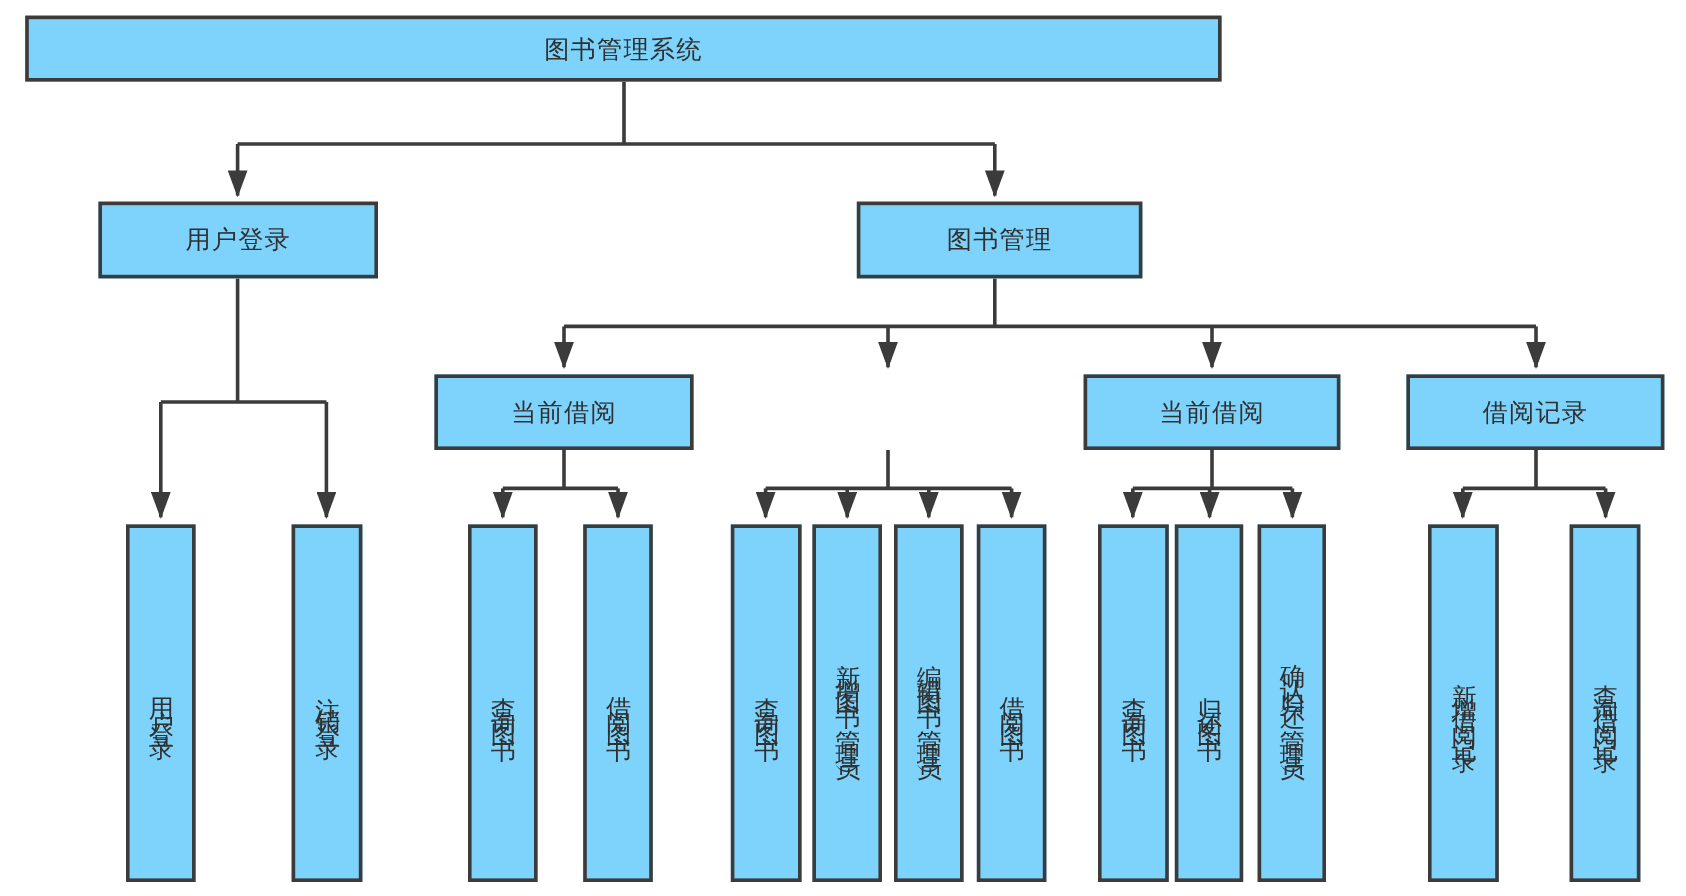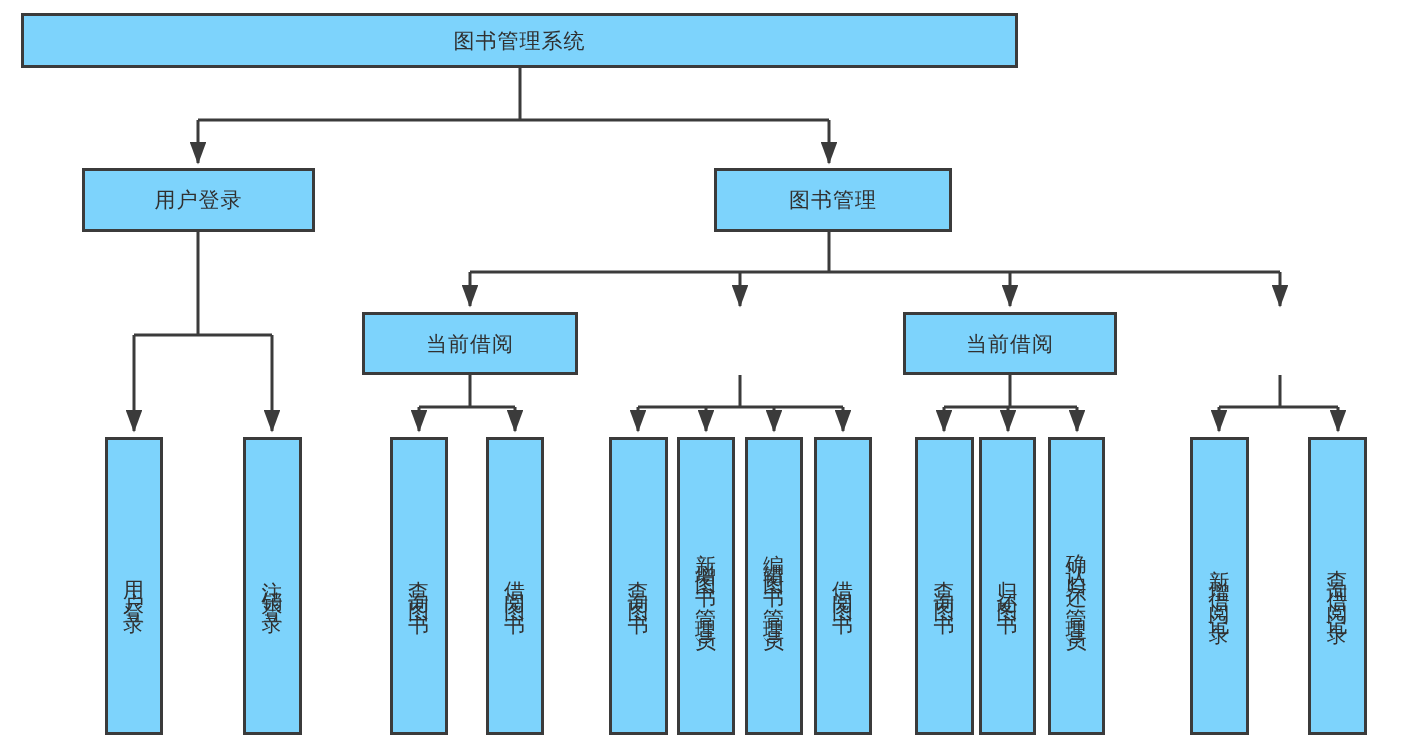--- a/index.html
+++ b/index.html
@@ -124,20 +124,23 @@
   <div class="node h" style="left:714px; top:168px; width:238px; height:64px">
     <span>图书管理</span>
   </div>
 
   <div class="node h" style="left:362px; top:312px; width:216px; height:63px">
     <span>当前借阅</span>
   </div>
   <div class="node h" style="left:903px; top:312px; width:214px; height:63px">
     <span>当前借阅</span>
   </div>
+  <div class="node h" style="left:1172px; top:312px; width:215px; height:63px">
+    <span>借阅记录</span>
+  </div>
 
   <div class="node v" style="left:105px; top:437px; width:58px; height:298px">
     <span>用户登录</span>
   </div>
   <div class="node v" style="left:243px; top:437px; width:59px; height:298px">
     <span>注销登录</span>
   </div>
 
   <div class="node v" style="left:390px; top:437px; width:58px; height:298px">
     <span>查询图书</span>

